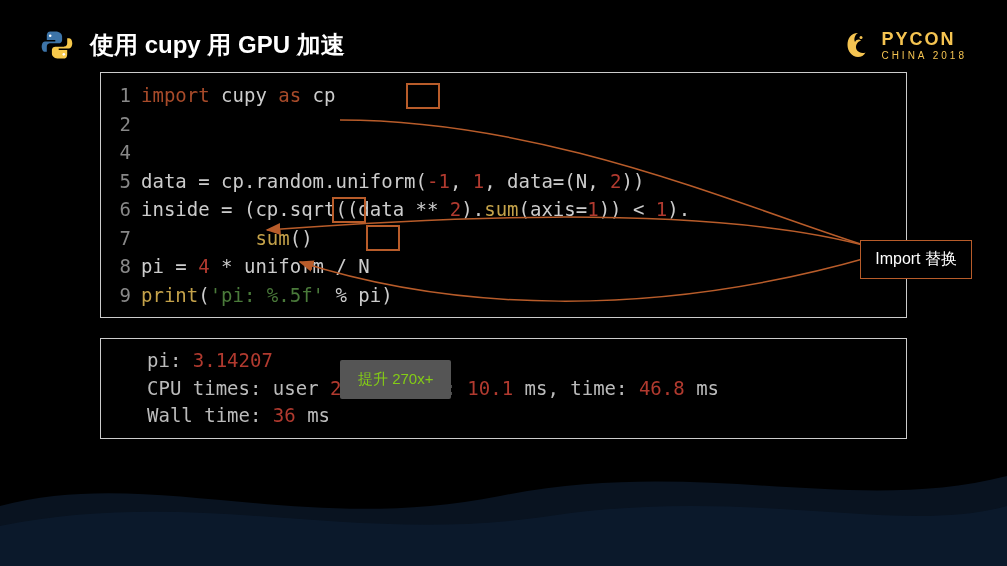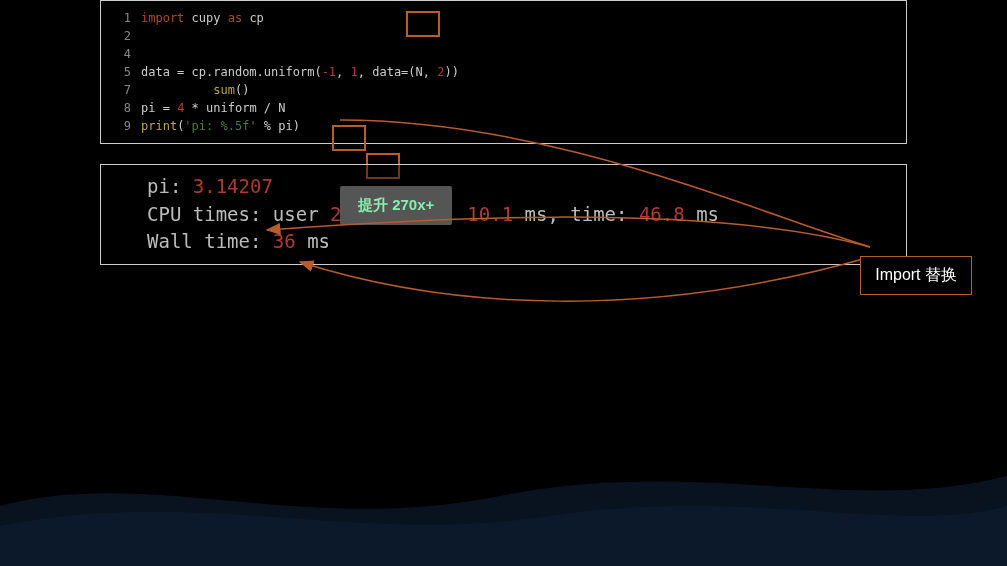--- a/index.html
+++ b/index.html
@@ -30,21 +30,21 @@
   .title { font-size: 24px; font-weight: 700; color: #fff; }
   .brand { display: flex; align-items: center; gap: 8px; }
   .brand-text { text-align: left; }
   .brand-main { font-size: 18px; font-weight: 700; letter-spacing: 2px; color: #f5c451; }
   .brand-sub { font-size: 10px; letter-spacing: 3px; color: #f5c451; }
   .code-block {
     margin: 0 100px 20px 100px;
     border: 1px solid #ccc;
     padding: 8px 10px;
     font-family: "Menlo", "Consolas", monospace;
-    font-size: 12px;
+    font-size: 19px;
     line-height: 1.5;
     background: #000;
     position: relative;
   }
   .code-line { white-space: pre; }
   .ln { color: #888; display: inline-block; width: 20px; text-align: right; margin-right: 10px; }
   .kw-import { color: #a84b2a; }
   .kw-as { color: #a84b2a; }
   .ident { color: #ccc; }
   .op { color: #ccc; }
@@ -55,21 +55,21 @@
     position: absolute;
     border: 2px solid #b85c2a;
     pointer-events: none;
   }
   #box-cp1 { left: 305px; top: 10px; width: 34px; height: 26px; }
   #box-cp2 { left: 231px; top: 124px; width: 34px; height: 26px; }
   #box-cp3 { left: 265px; top: 152px; width: 34px; height: 26px; }
   .annotation {
     position: absolute;
     right: 35px;
-    top: 256px;
+    top: 240px;
     border: 1px solid #b85c2a;
     background: #000;
     padding: 8px 14px;
     font-size: 16px;
     color: #fff;
     z-index: 2;
   }
   .arrow {
     position: absolute;
     z-index: 1;
@@ -83,44 +83,65 @@
     font-size: 19px;
     line-height: 1.45;
     background: rgba(0,0,0,0.4);
     position: relative;
   }
   .out { color: #bbb; white-space: pre-wrap; margin-left: 36px; }
   .out .num { color: #b13a2f; }
   .callout {
     position: absolute;
     background: #555;
-    color: #86efac;
+    color: #84cc16;
     font-size: 15px;
     padding: 10px 18px;
     border-radius: 2px;
-    font-weight: bold;
   }
   #callout-speedup { left: 340px; bottom: 40px; }
 </style>
 </head>
 <body>
 
 <svg class="bg-wave" viewBox="0 0 1007 120" preserveAspectRatio="none">
   <path d="M0,60 C150,20 300,90 500,50 C700,10 850,70 1007,30 L1007,120 L0,120 Z" fill="#0a1524" opacity="0.9"></path>
   <path d="M0,80 C200,40 350,100 550,70 C750,40 900,90 1007,60 L1007,120 L0,120 Z" fill="#0d1d30" opacity="0.7"></path>
 </svg>
 
 <div class="container">
 
+  <div class="header">
+    <div class="title-wrap">
+      <svg class="logo-icon" viewBox="0 0 40 40">
+        <path d="M12 4 C8 4 8 8 8 10 L8 14 L18 14 L18 16 L6 16 C2 16 2 22 2 22 C2 22 2 28 6 28 L8 28 L8 22 C8 18 12 18 12 18 L22 18 C26 18 26 14 26 14 L26 10 C26 6 22 4 18 4 Z" fill="#3d74a8"></path>
+        <circle cx="12" cy="9" r="1.5" fill="#fff"></circle>
+        <path d="M28 36 C32 36 32 32 32 30 L32 26 L22 26 L22 24 L34 24 C38 24 38 18 38 18 C38 18 38 12 34 12 L32 12 L32 18 C32 22 28 22 28 22 L18 22 C14 22 14 26 14 26 L14 30 C14 34 18 36 22 36 Z" fill="#f7c94b"></path>
+        <circle cx="28" cy="31" r="1.5" fill="#fff"></circle>
+      </svg>
+      <h1 class="title">使用 cupy 用 GPU 加速</h1>
+    </div>
+    <div class="brand">
+      <svg width="30" height="30" viewBox="0 0 40 40">
+        <path d="M20 4 C10 4 6 12 6 20 C6 28 12 36 20 36 C24 36 28 34 30 30 C26 32 20 30 18 26 C16 22 18 16 24 14 C22 12 18 12 16 16 C14 12 16 6 20 4 Z" fill="#f5c451"></path>
+        <circle cx="24" cy="10" r="2" fill="#f5c451"></circle>
+      </svg>
+      <div class="brand-text">
+        <div class="brand-main">PYCON</div>
+        <div class="brand-sub">CHINA 2018</div>
+      </div>
+    </div>
+  </div>
 
   <div class="code-block">
     <div class="code-line"><span class="ln">1</span><span class="kw-import">import</span><span class="ident"> cupy </span><span class="kw-as">as</span><span class="ident"> cp</span></div>
     <div class="code-line"><span class="ln">2</span></div>
     <div class="code-line"><span class="ln">4</span></div>
     <div class="code-line"><span class="ln">5</span><span class="ident">data = cp.random.uniform(</span><span class="num">-1</span><span class="ident">, </span><span class="num">1</span><span class="ident">, data=(N, </span><span class="num">2</span><span class="ident">))</span></div>
+    <div class="code-line"><span class="ln">6</span><span class="ident">inside = (cp.sqrt((data ** </span><span class="num">2</span><span class="ident">).</span><span class="method-y">sum</span><span class="ident">(axis=</span><span class="num">1</span><span class="ident">)) &lt; </span><span class="num">1</span><span class="ident">).</span></div>
     <div class="code-line"><span class="ln">7</span><span>          </span><span class="method-y">sum</span><span class="ident">()</span></div>
     <div class="code-line"><span class="ln">8</span><span class="ident">pi = </span><span class="num">4</span><span class="ident"> * uniform / N</span></div>
     <div class="code-line"><span class="ln">9</span><span class="method-y">print</span><span class="ident">(</span><span class="str">'pi: %.5f'</span><span class="ident"> % pi)</span></div>
 
     <div class="box" id="box-cp1"></div>
     <div class="box" id="box-cp2"></div>
     <div class="box" id="box-cp3"></div>
   </div>
 
   <div class="annotation">

